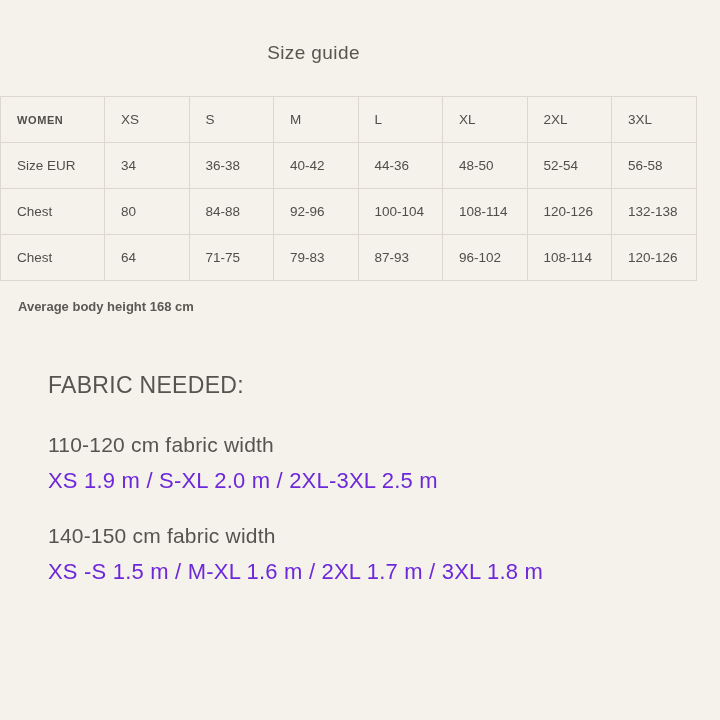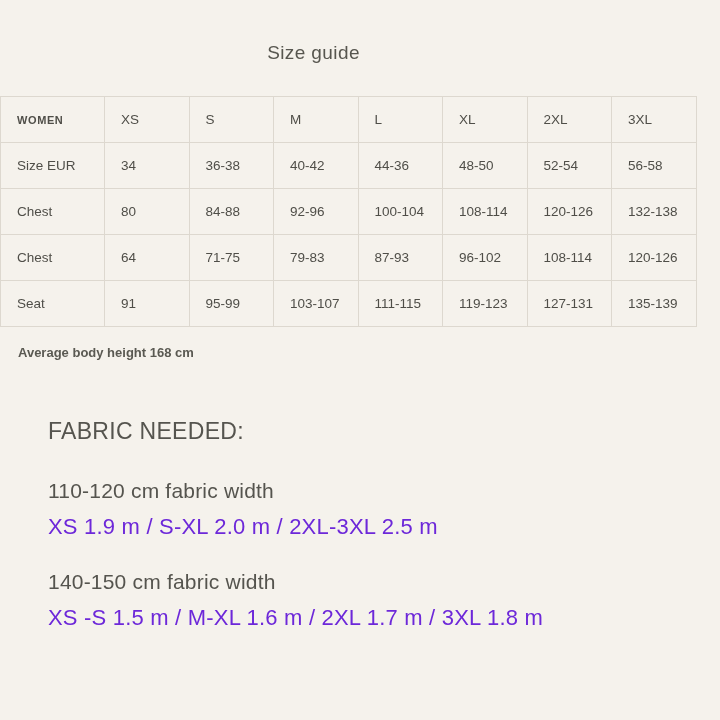--- a/index.html
+++ b/index.html
@@ -151,30 +151,20 @@
       <tr>
         <td>Chest</td>
         <td>64</td>
         <td>71-75</td>
         <td>79-83</td>
         <td>87-93</td>
         <td>96-102</td>
         <td>108-114</td>
         <td>120-126</td>
       </tr>
-      <tr>
-        <td>Seat</td>
-        <td>91</td>
-        <td>95-99</td>
-        <td>103-107</td>
-        <td>111-115</td>
-        <td>119-123</td>
-        <td>127-131</td>
-        <td>135-139</td>
-      </tr>
     </tbody>
   </table>
 
   <div class="note">Average body height 168 cm</div>
 
   <div class="fabric">
     <div class="fabric-head">FABRIC NEEDED:</div>
 
     <div class="fabric-block">
       <div class="fabric-width">110-120 cm fabric width</div>

